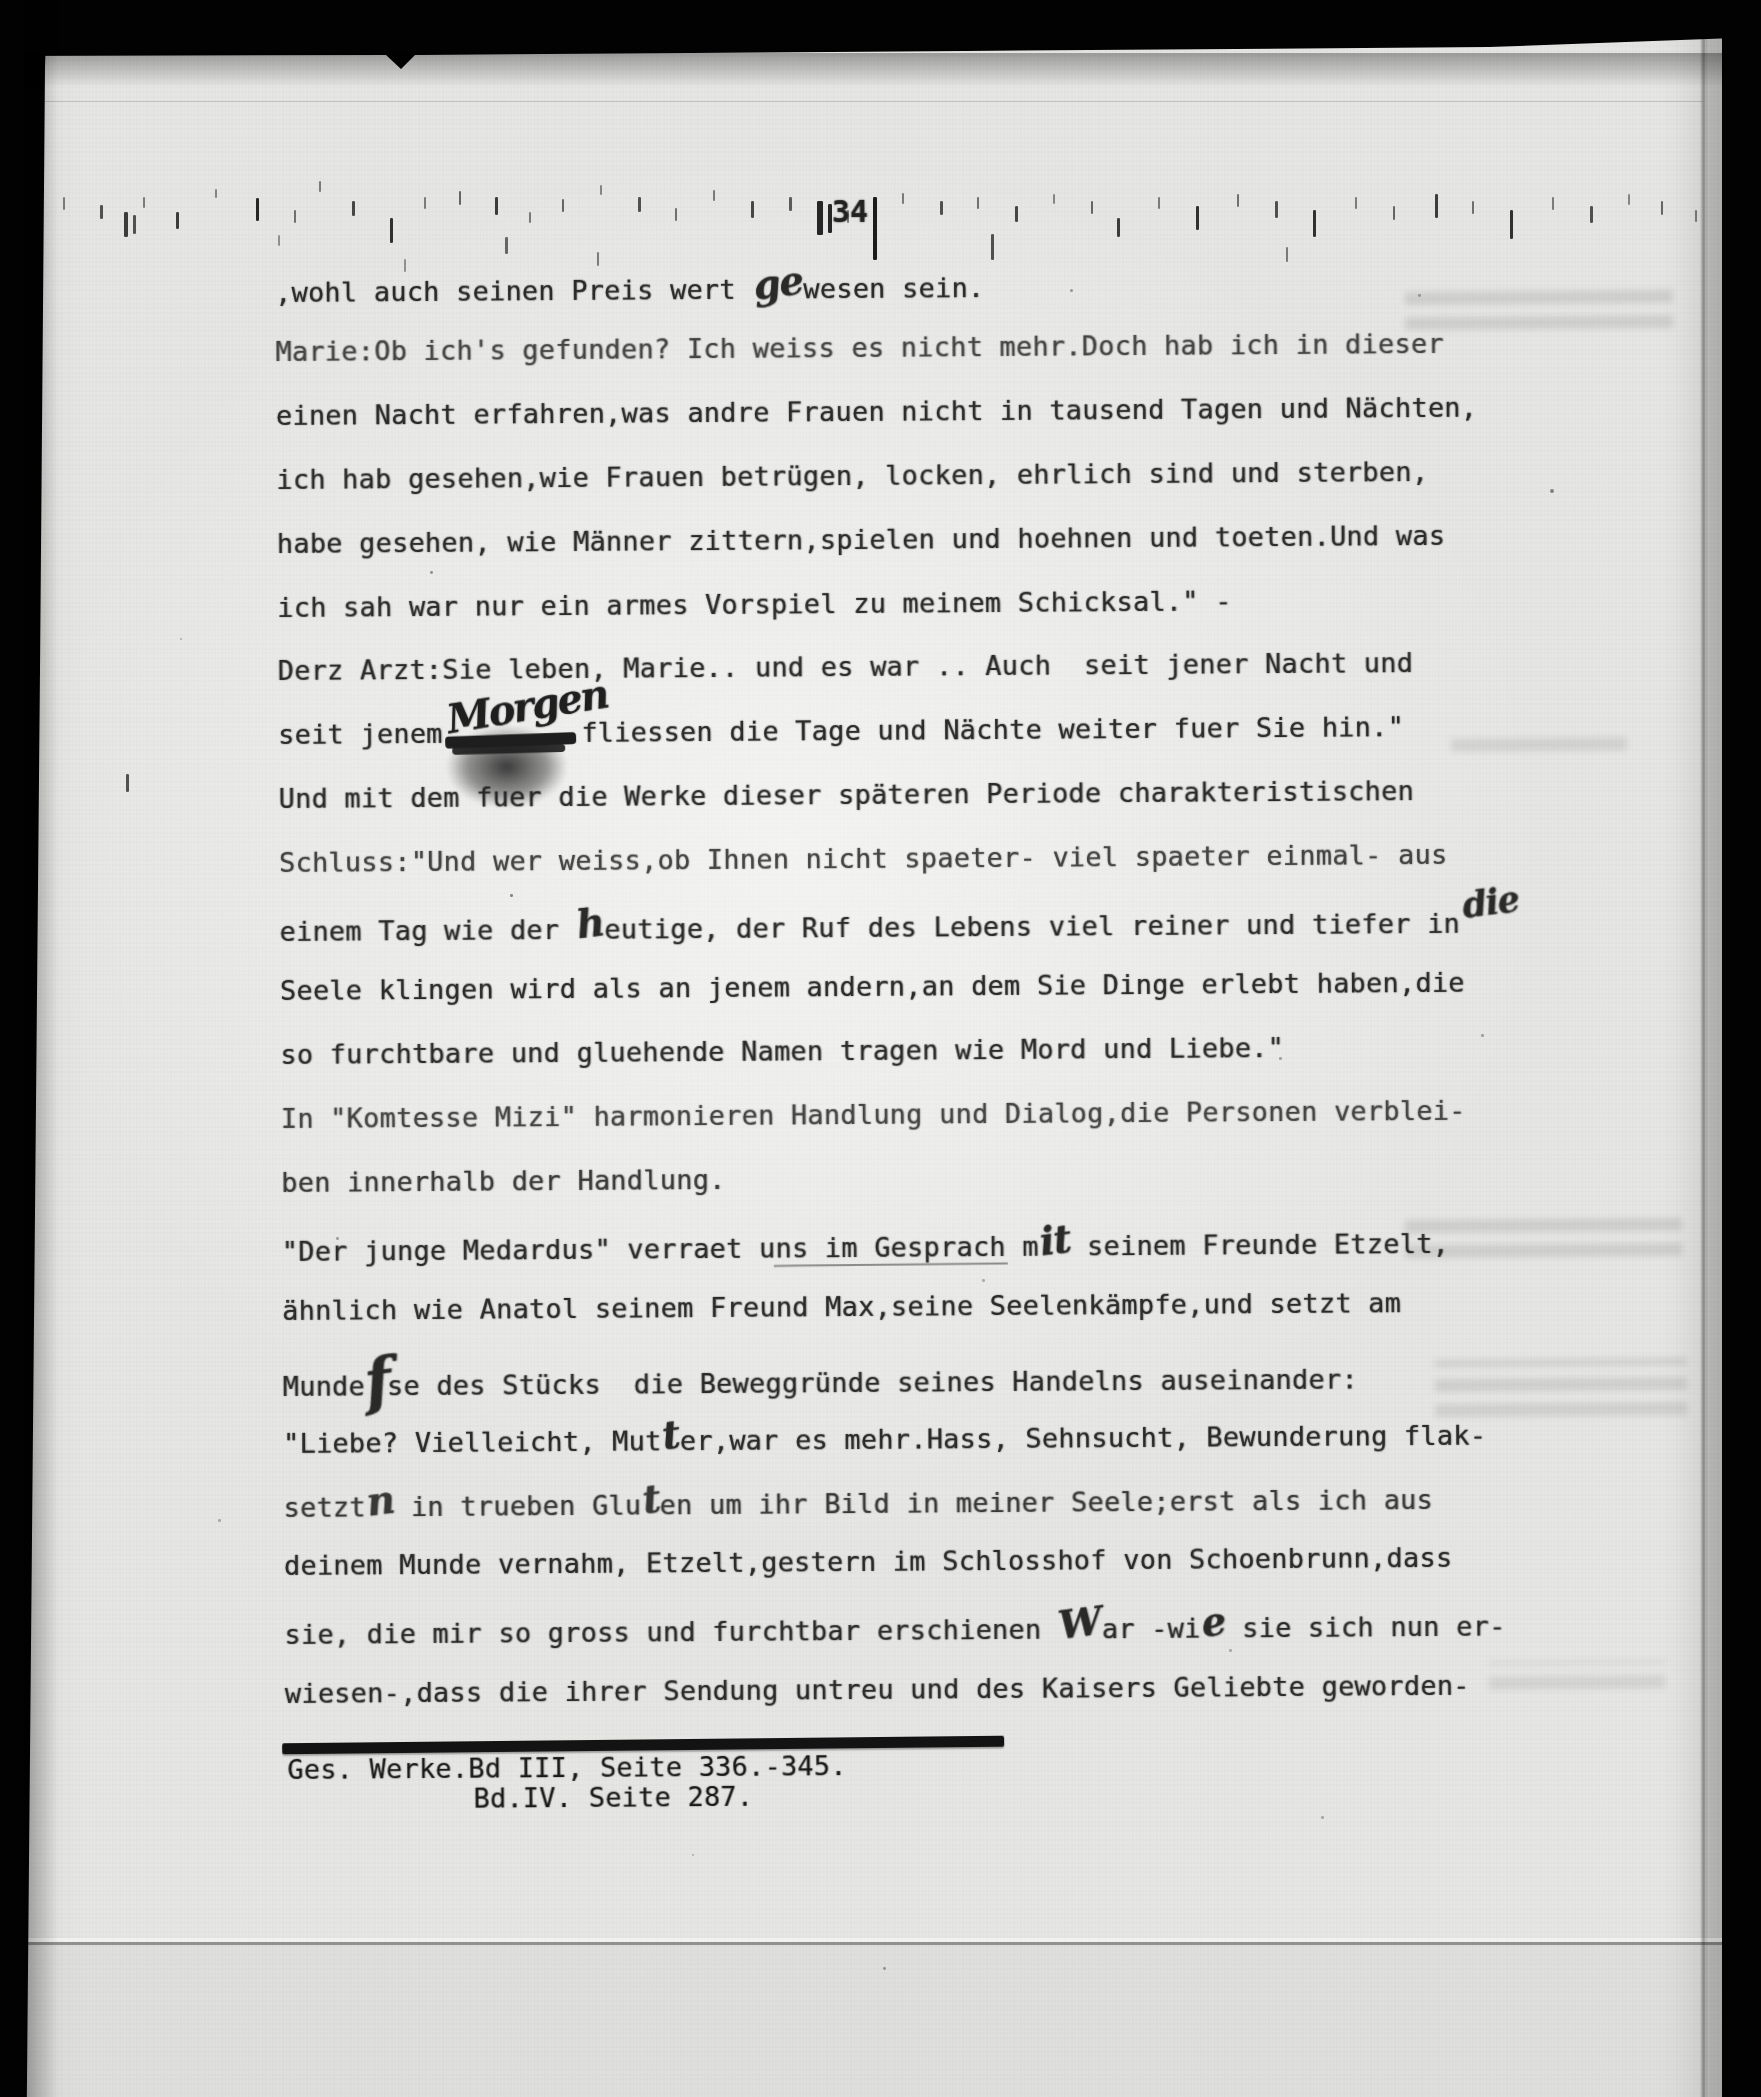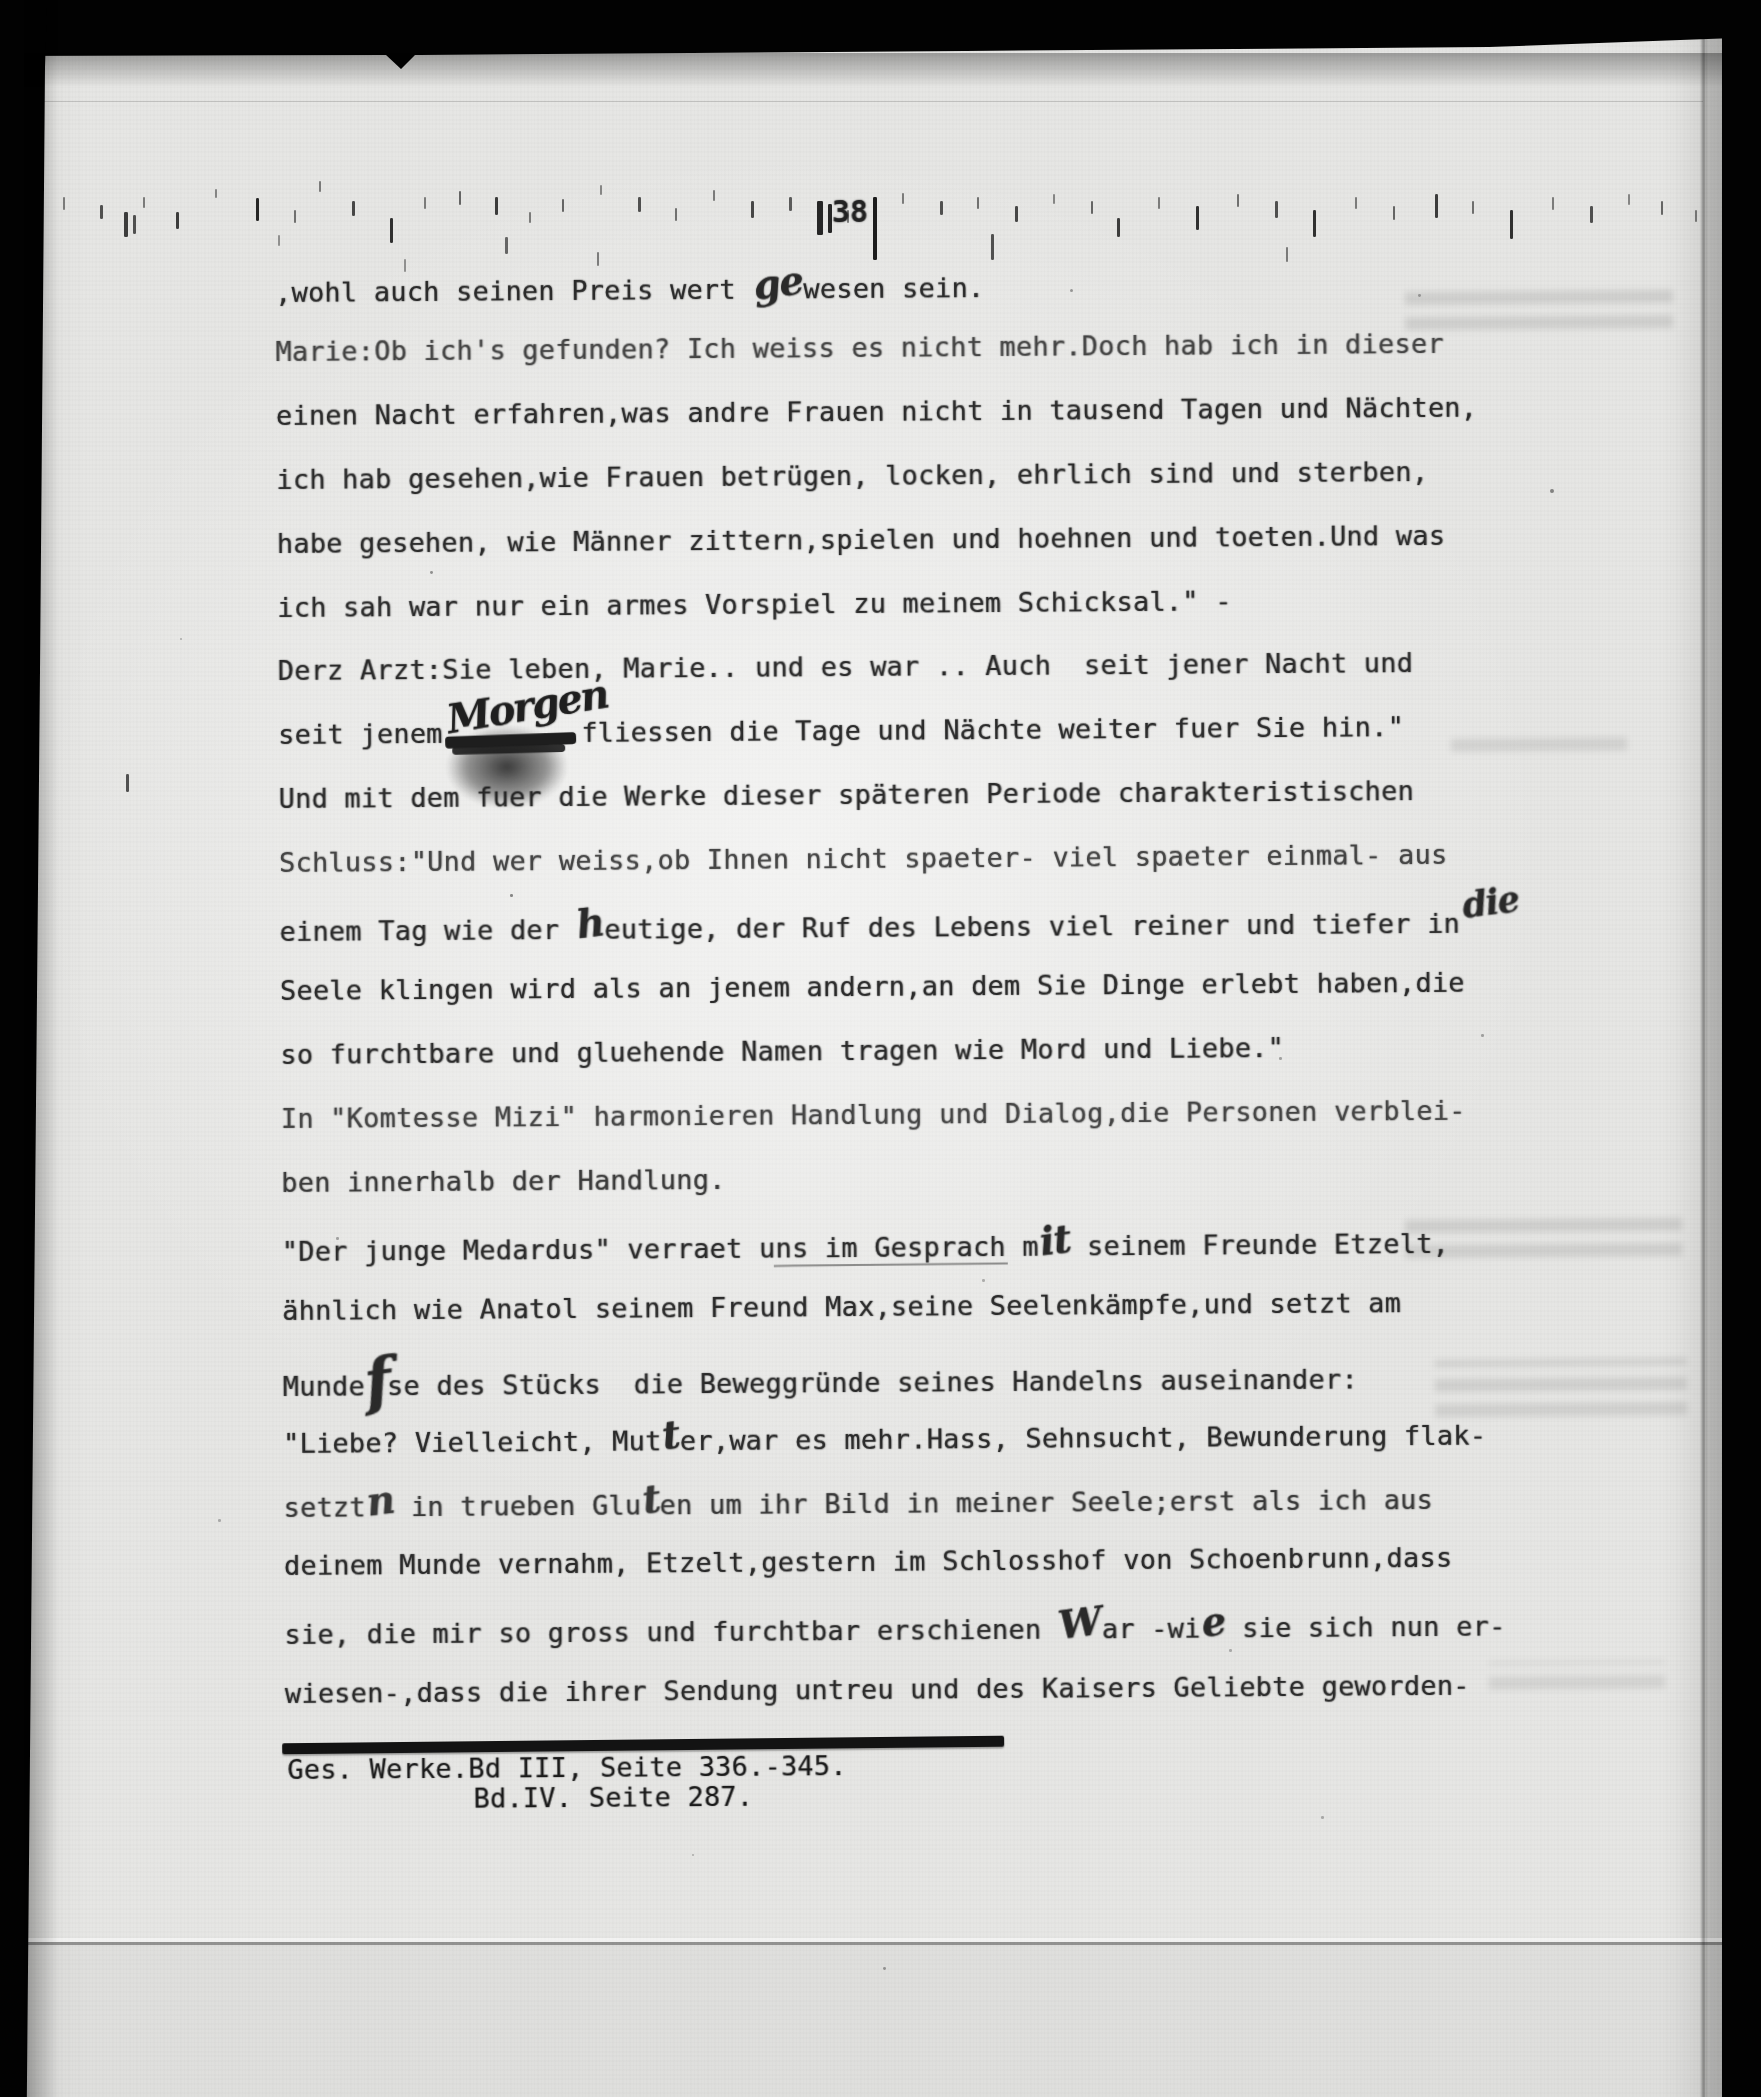--- a/index.html
+++ b/index.html
@@ -95,21 +95,21 @@
 
 <div id="ghosts">
     <div class="ghost" style="left: 1405px; top: 285px; width: 268px; height: 50px; opacity: 0.13;"></div>
     <div class="ghost" style="left: 1451px; top: 728px; width: 176px; height: 29px; opacity: 0.11;"></div>
     <div class="ghost" style="left: 1405px; top: 1208px; width: 277px; height: 55px; opacity: 0.13;"></div>
     <div class="ghost" style="left: 1435px; top: 1359px; width: 252px; height: 63px; opacity: 0.12;"></div>
     <div class="ghost" style="left: 1489px; top: 1661px; width: 176px; height: 34px; opacity: 0.1;"></div>
   </div>
 
 <div id="content">
-  <div id="page-number">38</div>
+  <div id="page-number">34</div>
   <div id="lines">
       <div class="line" style="top: 256px;"><span class="tw">,wohl auch seinen Preis wert </span><span class="hw">ge</span><span class="tw">wesen sein.</span></div>
       <div class="line" style="top: 320px;"><span class="tw">Marie:Ob ich's gefunden? Ich weiss es nicht mehr.Doch hab ich in dieser</span></div>
       <div class="line" style="top: 384px;"><span class="tw">einen Nacht erfahren,was andre Frauen nicht in tausend Tagen und Nächten,</span></div>
       <div class="line" style="top: 448px;"><span class="tw">ich hab gesehen,wie Frauen betrügen, locken, ehrlich sind und sterben,</span></div>
       <div class="line" style="top: 512px;"><span class="tw">habe gesehen, wie Männer zittern,spielen und hoehnen und toeten.Und was</span></div>
       <div class="line" style="top: 576px;"><span class="tw">ich sah war nur ein armes Vorspiel zu meinem Schicksal." -</span></div>
       <div class="line" style="top: 639px;"><span class="tw">Derz Arzt:Sie leben, Marie.. und es war .. Auch  seit jener Nacht und</span></div>
       <div class="line" style="top: 703px;"><span class="tw">seit jenem</span><span class="blot"><i class="blot-cloud"></i><i class="blot-bar"></i><i class="blot-bar b2"></i><span class="blot-hand">Morgen</span></span><span class="tw">fliessen die Tage und Nächte weiter fuer Sie hin."</span></div>
       <div class="line" style="top: 767px;"><span class="tw">Und mit dem fuer die Werke dieser späteren Periode charakteristischen</span></div>

